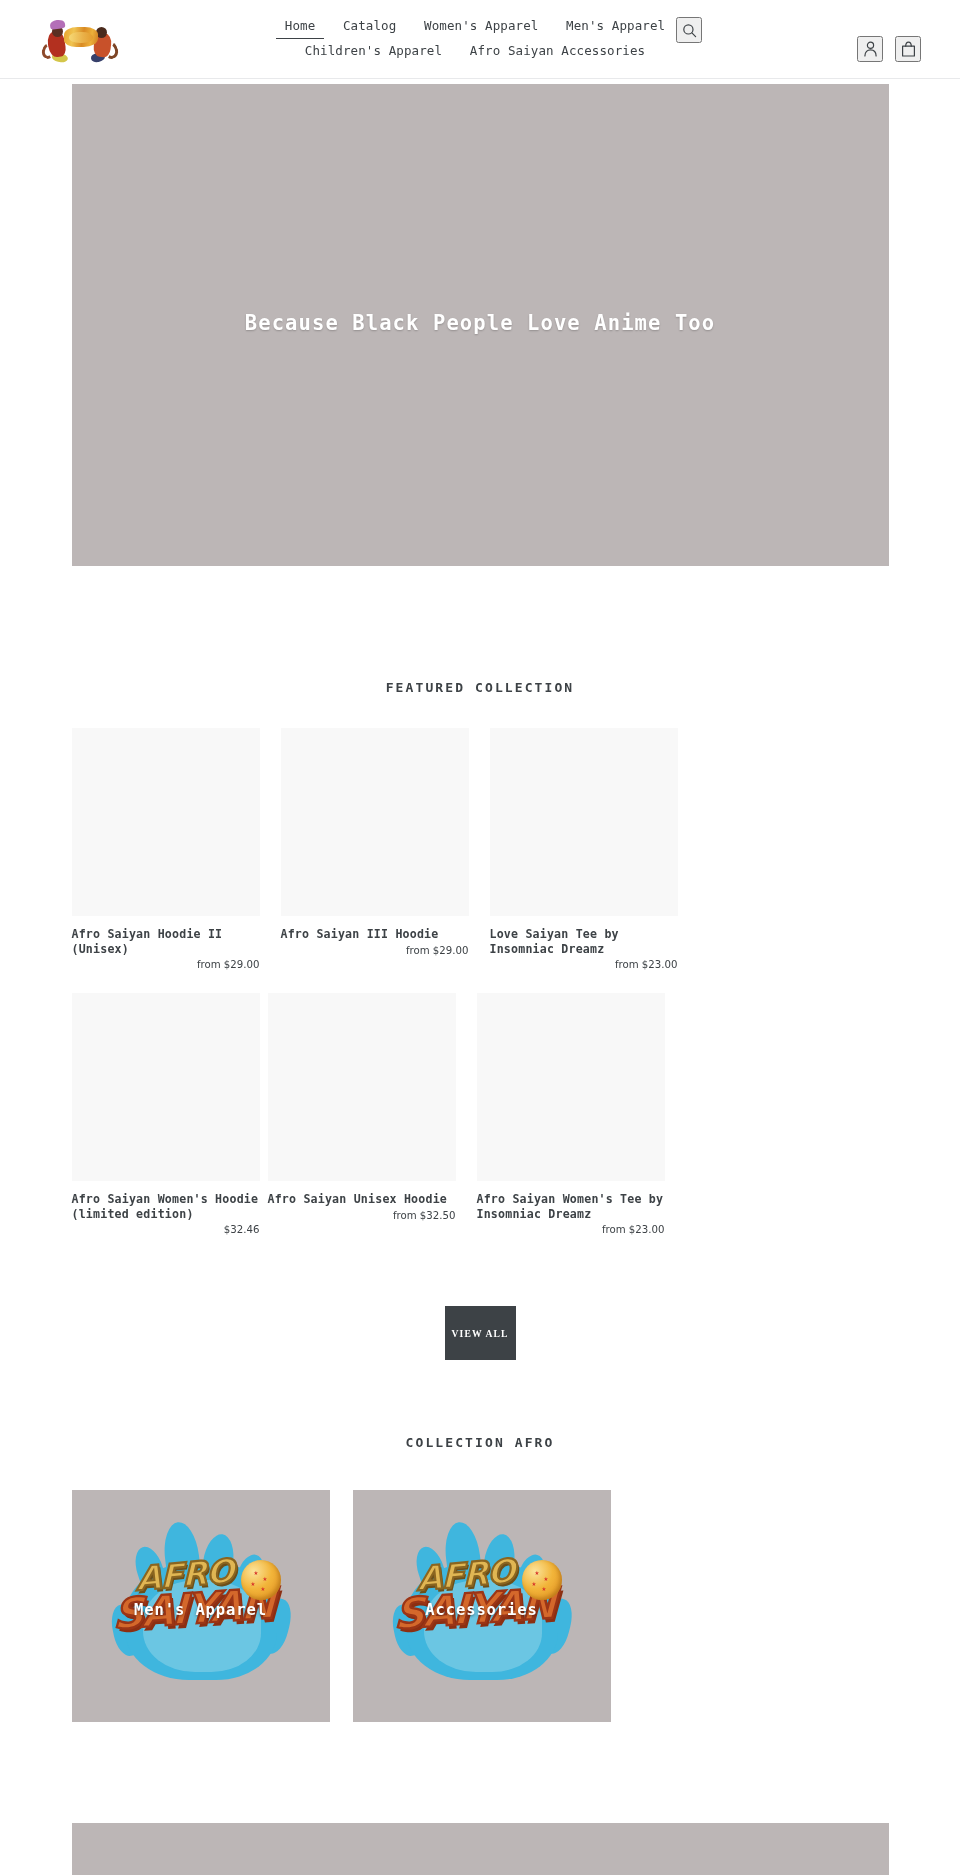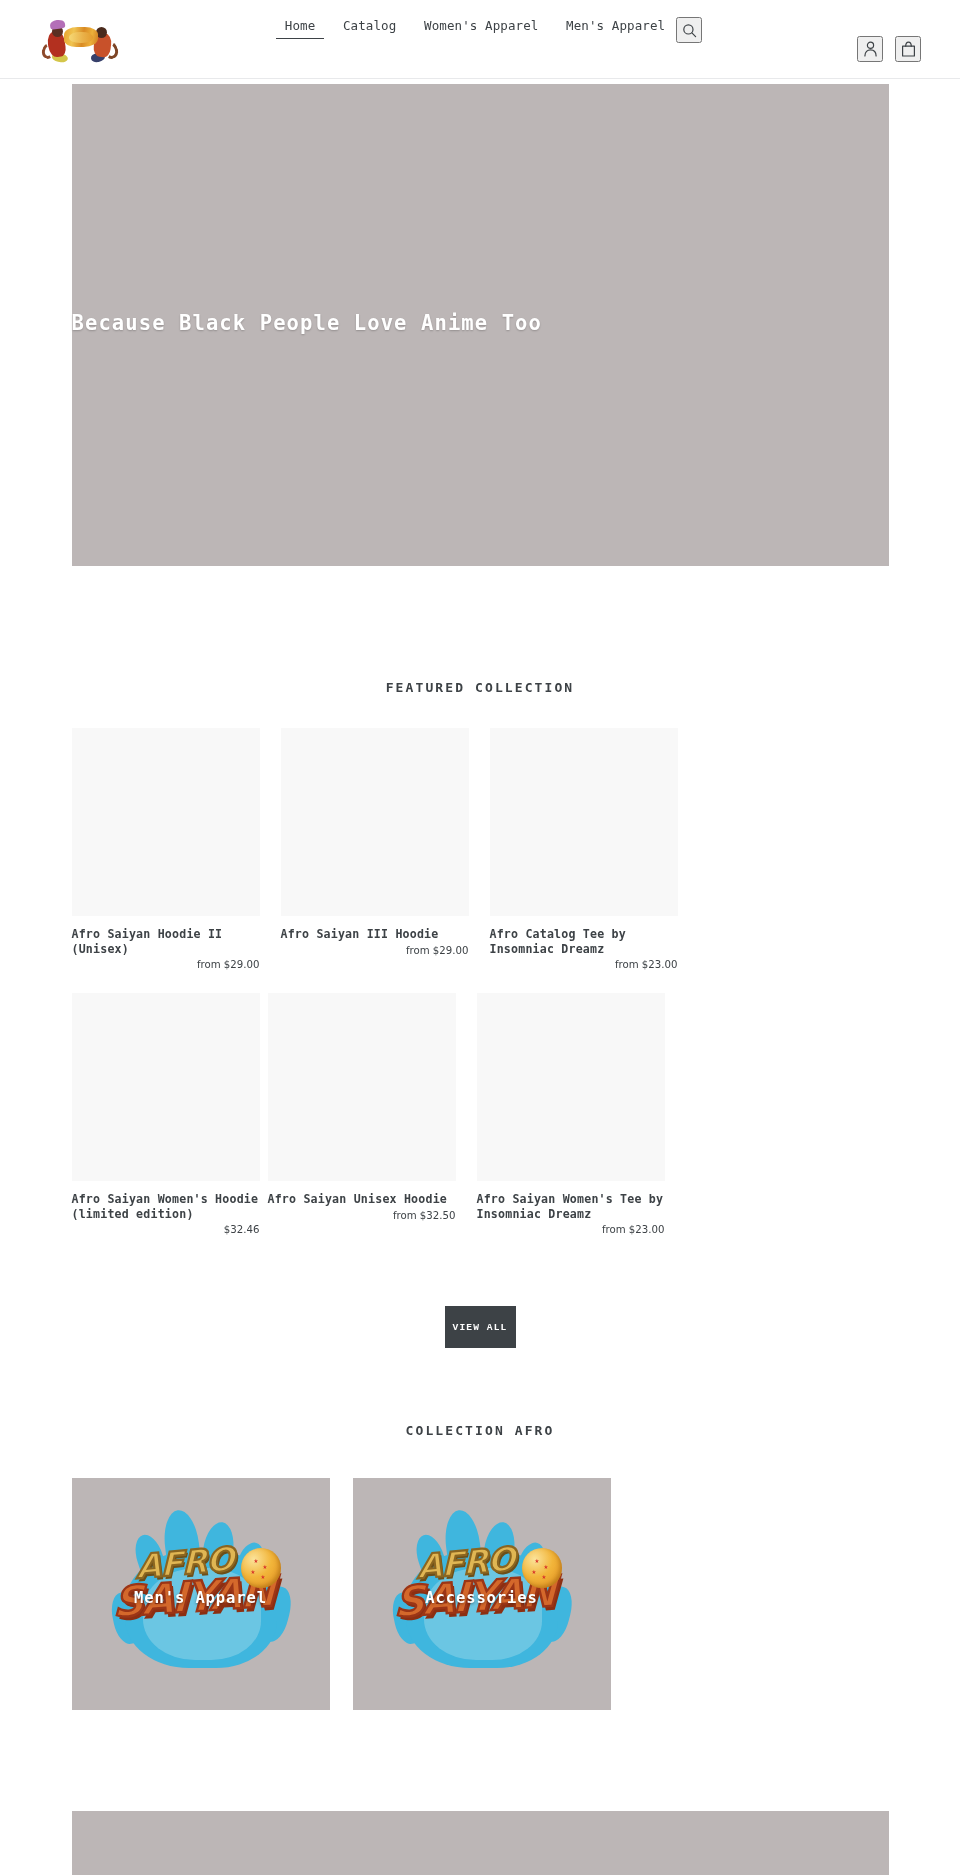--- a/index.html
+++ b/index.html
@@ -131,21 +131,21 @@
 
   
   .hero {
     width: 817px;
     height: 482px;
     margin: 5px auto 0;
     background: #bcb6b6;
     position: relative;
     display: flex;
     align-items: center;
-    justify-content: flex-start;
+    justify-content: center;
     cursor: pointer;
   }
   .hero-title {
     font-size: 20.5px;
     font-weight: bold;
     letter-spacing: 1.1px;
     color: #ffffff;
     text-shadow: 0 1px 2px rgba(0,0,0,.22);
     text-align: center;
     margin-top: -4px;
@@ -202,25 +202,25 @@
   }
 
   
   .view-all-wrap {
     display: flex;
     justify-content: center;
     margin-top: 48px;
   }
   .view-all-btn {
     width: 71px;
-    height: 42px;
+    height: 54px;
     background: #3d4246;
     color: #ffffff;
     border: none;
-    font-family: Liberation Mono, monospace;
+    font-family: Liberation Serif, serif;
     font-size: 9.6px;
     font-weight: bold;
     letter-spacing: 1.1px;
     line-height: 13px;
     cursor: pointer;
     display: flex;
     align-items: center;
     justify-content: center;
     text-align: center;
   }
@@ -358,20 +358,24 @@
       <i class="logo-energy2"></i>
     </span>
   </a>
 
   <nav class="main-nav">
     <div class="nav-row">
       <a class="nav-link active">Home</a>
       <a class="nav-link">Catalog</a>
       <a class="nav-link">Women's Apparel</a>
       <a class="nav-link">Men's Apparel</a>
+    </div>
+    <div class="nav-row">
+      <a class="nav-link">Children's Apparel</a>
+      <a class="nav-link">Afro Saiyan Accessories</a>
     </div>
   </nav>
 
   <div class="header-icons">
     <button class="icon-btn search-btn" aria-label="Search">
       <svg width="15" height="15" viewBox="0 0 15 15" fill="none" stroke="#3d4246" stroke-width="1.2">
         <circle cx="6.4" cy="6.4" r="4.6"></circle>
         <line x1="9.9" y1="9.9" x2="13.6" y2="13.6" stroke-linecap="round"></line>
       </svg>
     </button>
@@ -406,21 +410,21 @@
     </a>
 
     <a class="product-card">
       <div class="product-thumb"></div>
       <div class="product-title">Afro Saiyan III Hoodie</div>
       <div class="product-price">from $29.00</div>
     </a>
 
     <a class="product-card">
       <div class="product-thumb"></div>
-      <div class="product-title">Afro Catalog Tee by Insomniac Dreamz</div>
+      <div class="product-title">Love Saiyan Tee by Insomniac Dreamz</div>
       <div class="product-price">from $23.00</div>
     </a>
 
     <a class="product-card">
       <div class="product-thumb"></div>
       <div class="product-title">Afro Saiyan Women's Hoodie (limited edition)</div>
       <div class="product-price">$32.46</div>
     </a>
 
     <a class="product-card">

